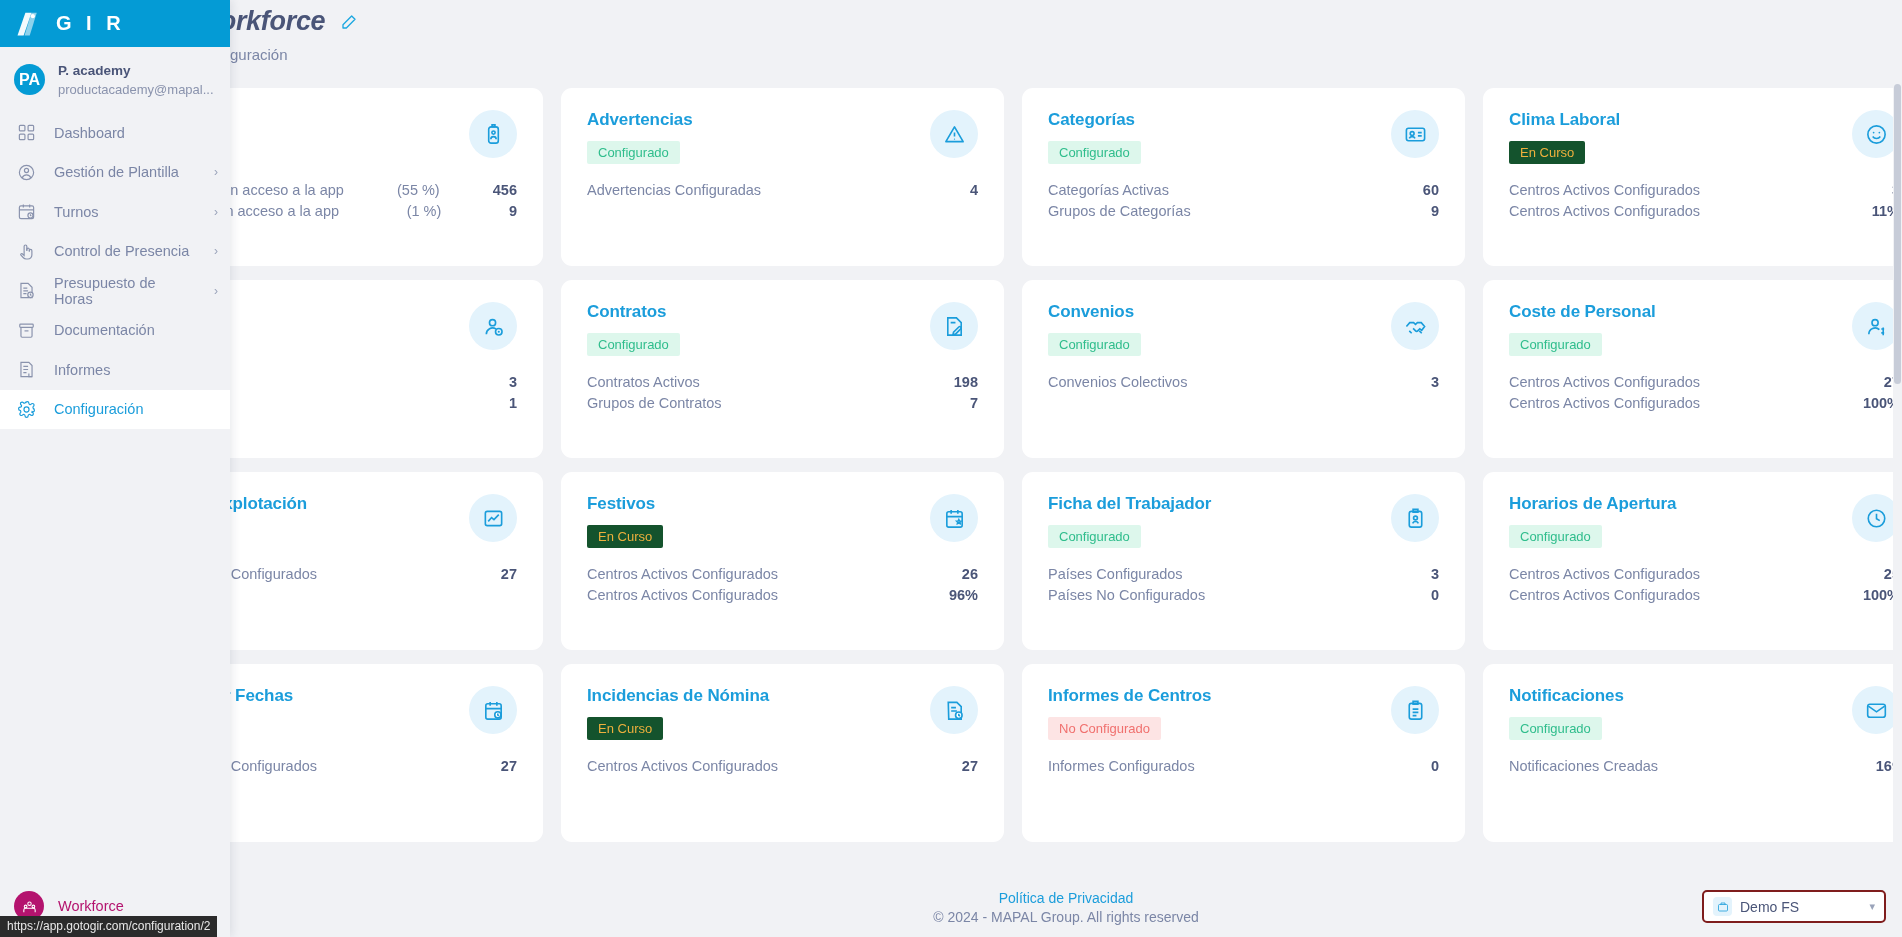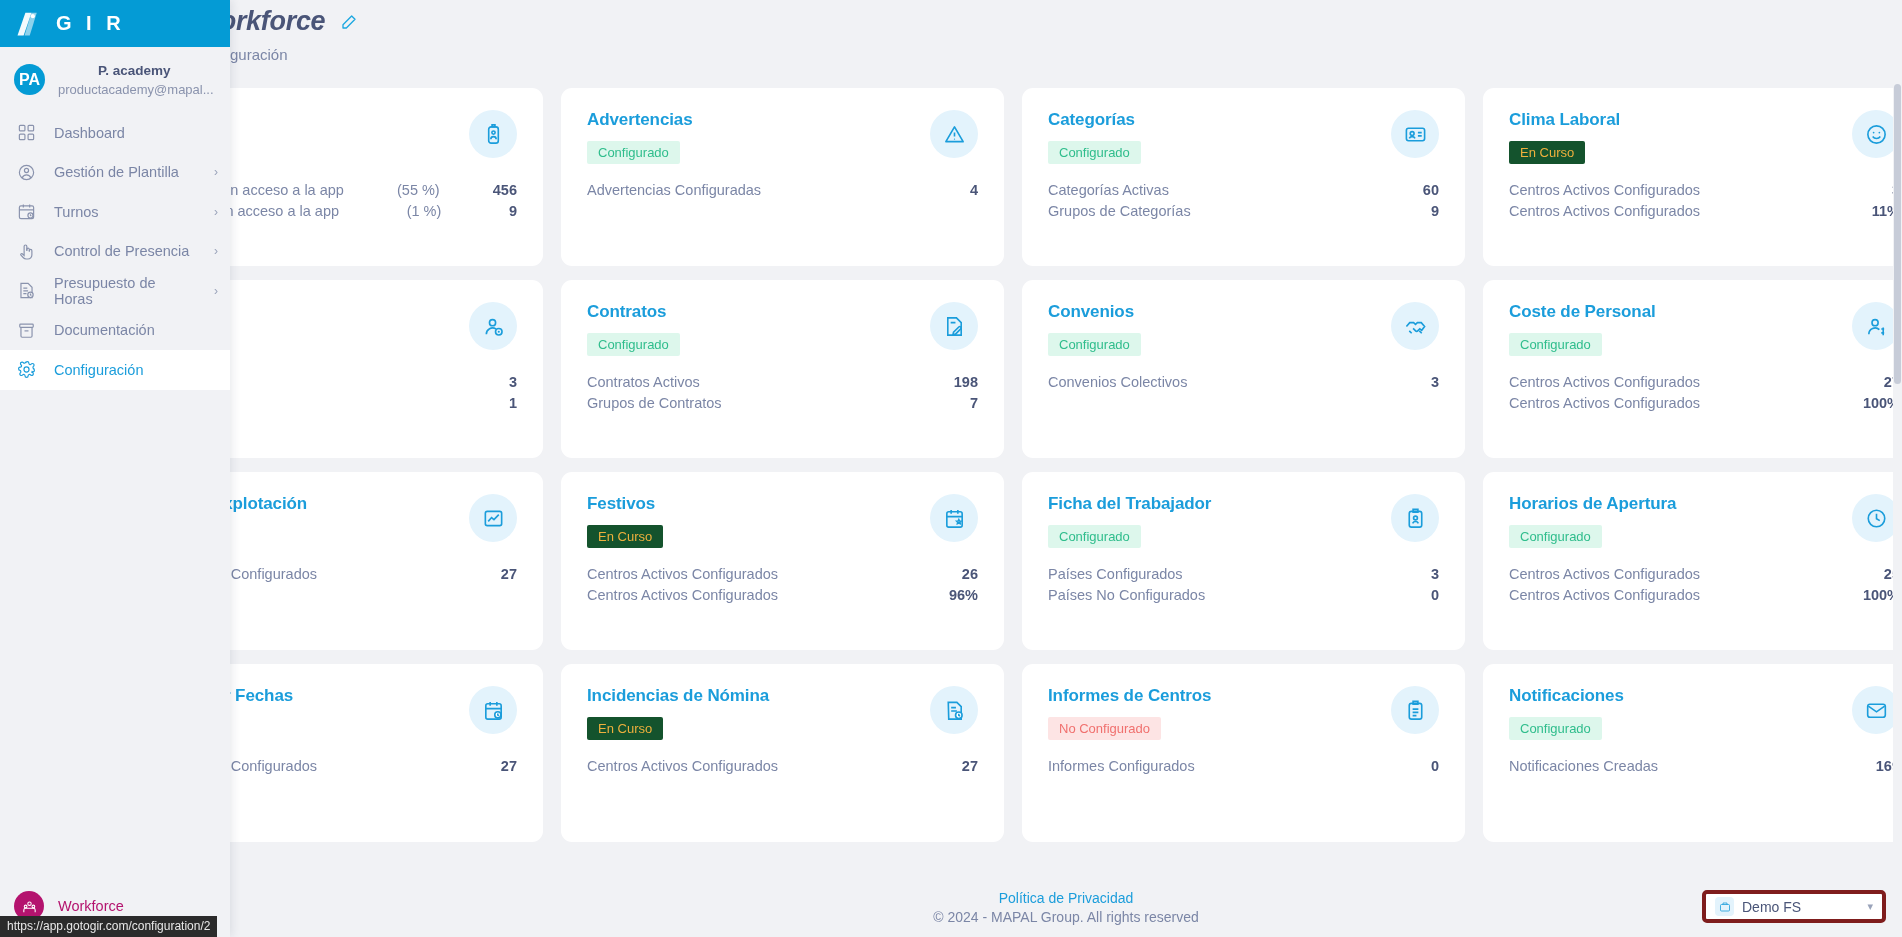--- a/index.html
+++ b/index.html
@@ -84,21 +84,21 @@
     position: absolute; left: 230px; bottom: 10px; width: 1672px;
     text-align: center; font-size: 14px; color: #7b86a6;
     line-height: 1.35;
   }
   .footer a { color: #1b9ddb; text-decoration: none; }
 
   
   .company-select {
     position: absolute; right: 16px; bottom: 14px;
     width: 184px; height: 33px;
-    background: #ffffff; border: 4px solid #7f1d1d; border-radius: 5px;
+    background: #ffffff; border: 2px solid #7f1d1d; border-radius: 5px;
     display: flex; align-items: center; gap: 8px;
     padding: 0 9px;
     font-size: 14px; color: #4a5578;
   }
   .company-badge {
     width: 19px; height: 19px; border-radius: 4px; background: #e3f3fc;
     display: flex; align-items: center; justify-content: center;
   }
   .company-badge svg { width: 12px; height: 12px; stroke: #1b9ddb; fill: none; stroke-width: 1.6; }
   .company-caret { margin-left: auto; color: #9aa3ba; font-size: 11px; }
@@ -124,21 +124,21 @@
     display: flex; align-items: center; gap: 13px;
     padding: 14px 12px 15px 14px;
   }
   .avatar {
     width: 31px; height: 31px; border-radius: 50%;
     background: #049bd5; color: #fff;
     display: flex; align-items: center; justify-content: center;
     font-size: 16px; font-weight: bold; flex-shrink: 0;
   }
   .user-meta { min-width: 0; }
-  .user-name { font-size: 13.5px; font-weight: bold; color: #4a5578; line-height: 1.25; margin-left: 40px; }
+  .user-name { font-size: 13.5px; font-weight: bold; color: #4a5578; line-height: 1.25; }
   .user-email { font-size: 13px; color: #8a93ad; line-height: 1.25;
     white-space: nowrap; overflow: hidden; text-overflow: ellipsis; max-width: 160px; }
   .nav { display: flex; flex-direction: column; }
   .nav-item {
     display: flex; align-items: center; gap: 17px;
     height: 39.5px; padding: 0 12px 0 15px;
     font-size: 14.5px; color: #7b86a6;
     position: relative;
   }
   .nav-item .nav-icon { width: 22px; height: 22px; flex-shrink: 0; display:flex; align-items:center; justify-content:center; }
@@ -490,20 +490,30 @@
         </div>
         <div class="nav-item">
           <span class="nav-icon">
             <svg viewBox="0 0 24 24">
               <rect x="3.5" y="4" width="17" height="4" rx="1"></rect>
               <path d="M5 8v11a1.5 1.5 0 0 0 1.5 1.5h11A1.5 1.5 0 0 0 19 19V8"></path>
               <path d="M9.5 12.5h5"></path>
             </svg>
           </span>
           <span class="nav-label">Documentación</span>
+        </div>
+        <div class="nav-item">
+          <span class="nav-icon">
+            <svg viewBox="0 0 24 24">
+              <path d="M5 3h10l4 4v14H5z"></path>
+              <path d="M8 8h6M8 12h6M8 16h4"></path>
+              <path d="M15 17v4h4"></path>
+            </svg>
+          </span>
+          <span class="nav-label">Informes</span>
         </div>
         <div class="nav-item active">
           <span class="nav-icon">
             <svg viewBox="0 0 24 24">
               <circle cx="12" cy="12" r="3.2"></circle>
               <path d="M19.4 14a1.6 1.6 0 0 0 .3 1.8l.1.1a2 2 0 1 1-2.8 2.8l-.1-.1a1.6 1.6 0 0 0-1.8-.3 1.6 1.6 0 0 0-1 1.5V20a2 2 0 0 1-4 0v-.1a1.6 1.6 0 0 0-1-1.5 1.6 1.6 0 0 0-1.8.3l-.1.1a2 2 0 1 1-2.8-2.8l.1-.1a1.6 1.6 0 0 0 .3-1.8 1.6 1.6 0 0 0-1.5-1H4a2 2 0 0 1 0-4h.1a1.6 1.6 0 0 0 1.5-1 1.6 1.6 0 0 0-.3-1.8l-.1-.1a2 2 0 1 1 2.8-2.8l.1.1a1.6 1.6 0 0 0 1.8.3H10a1.6 1.6 0 0 0 1-1.5V4a2 2 0 0 1 4 0v.1a1.6 1.6 0 0 0 1 1.5 1.6 1.6 0 0 0 1.8-.3l.1-.1a2 2 0 1 1 2.8 2.8l-.1.1a1.6 1.6 0 0 0-.3 1.8V10a1.6 1.6 0 0 0 1.5 1H20a2 2 0 0 1 0 4h-.1a1.6 1.6 0 0 0-1.5 1z"></path>
             </svg>
           </span>
           <span class="nav-label">Configuración</span>
         </div>

